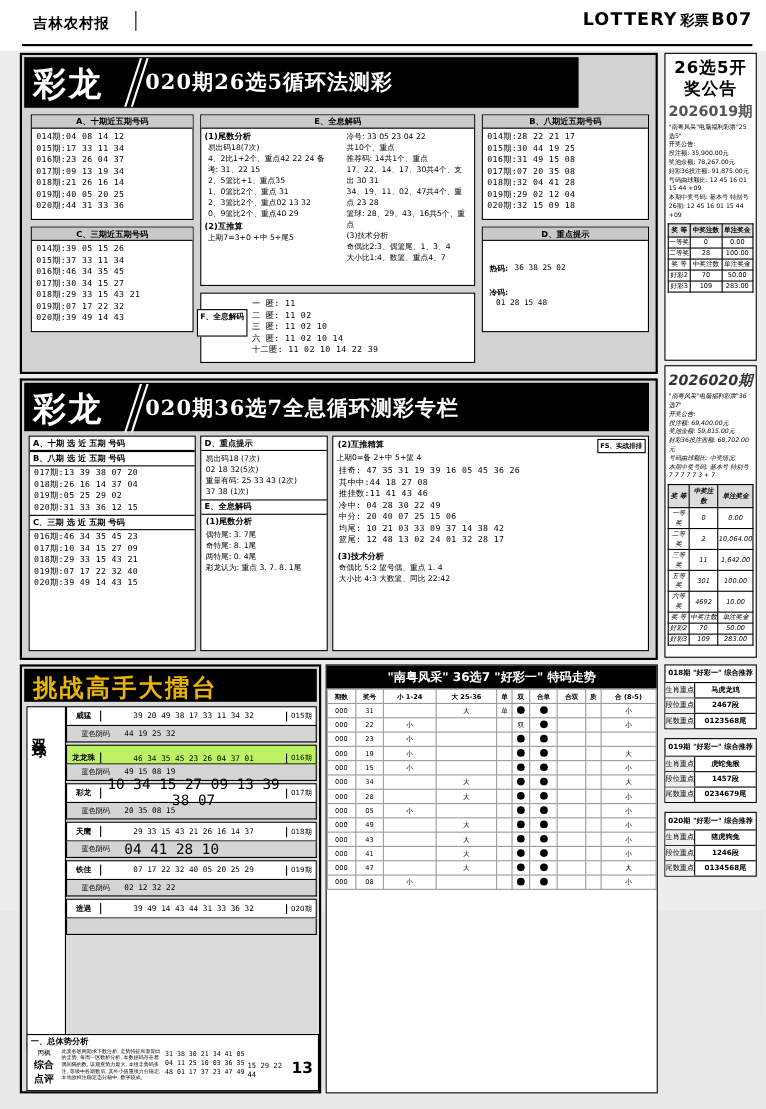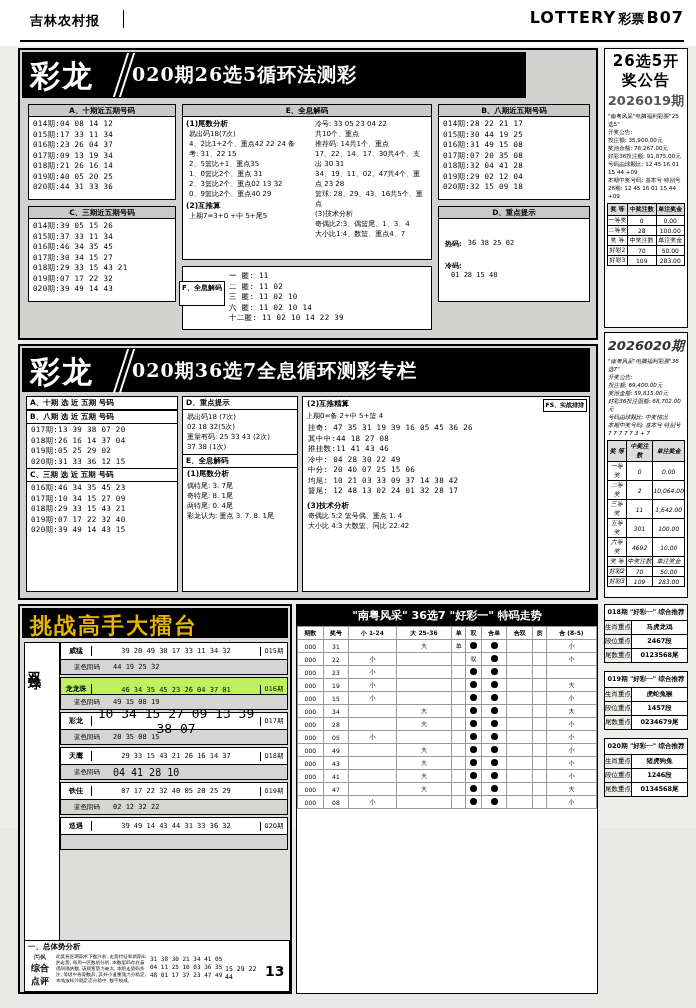--- a/index.html
+++ b/index.html
@@ -416,21 +416,21 @@
         </div>
       </div>
       <div style="margin-bottom: 2px;">
         <div style="display:flex;align-items:center;height:16px;border:1px solid #000;background:#fff;">
           <div style="width:30px;text-align:center;font-size:7px;font-weight:bold;border-right:1px solid #000;">天鹰</div>
           <div style="flex:1;font-size:7px;text-align:center;font-family:'DejaVu Sans Mono',monospace;">29  33  15  43  21  26  16  14  37</div>
           <div style="width:26px;text-align:center;font-size:6.5px;border-left:1px solid #000;">018期</div>
         </div>
         <div class="bluebar" style="display:flex;align-items:center;height:14px;border:1px solid #000;border-top:0;">
           <div style="width:52px;text-align:center;">蓝色阴码</div>
-          <div style="flex:1;font-family:'DejaVu Sans Mono',monospace;font-size:10px;">04  41  28  10</div>
+          <div style="flex:1;font-family:'DejaVu Sans Mono',monospace;font-size:13px;">04  41  28  10</div>
         </div>
       </div>
       <div style="margin-bottom: 2px;">
         <div style="display:flex;align-items:center;height:16px;border:1px solid #000;background:#fff;">
           <div style="width:30px;text-align:center;font-size:7px;font-weight:bold;border-right:1px solid #000;">铁佳</div>
           <div style="flex:1;font-size:7px;text-align:center;font-family:'DejaVu Sans Mono',monospace;">07  17  22  32  40  05  20  25  29</div>
           <div style="width:26px;text-align:center;font-size:6.5px;border-left:1px solid #000;">019期</div>
         </div>
         <div class="bluebar" style="display:flex;align-items:center;height:14px;border:1px solid #000;border-top:0;">
           <div style="width:52px;text-align:center;">蓝色阴码</div>

